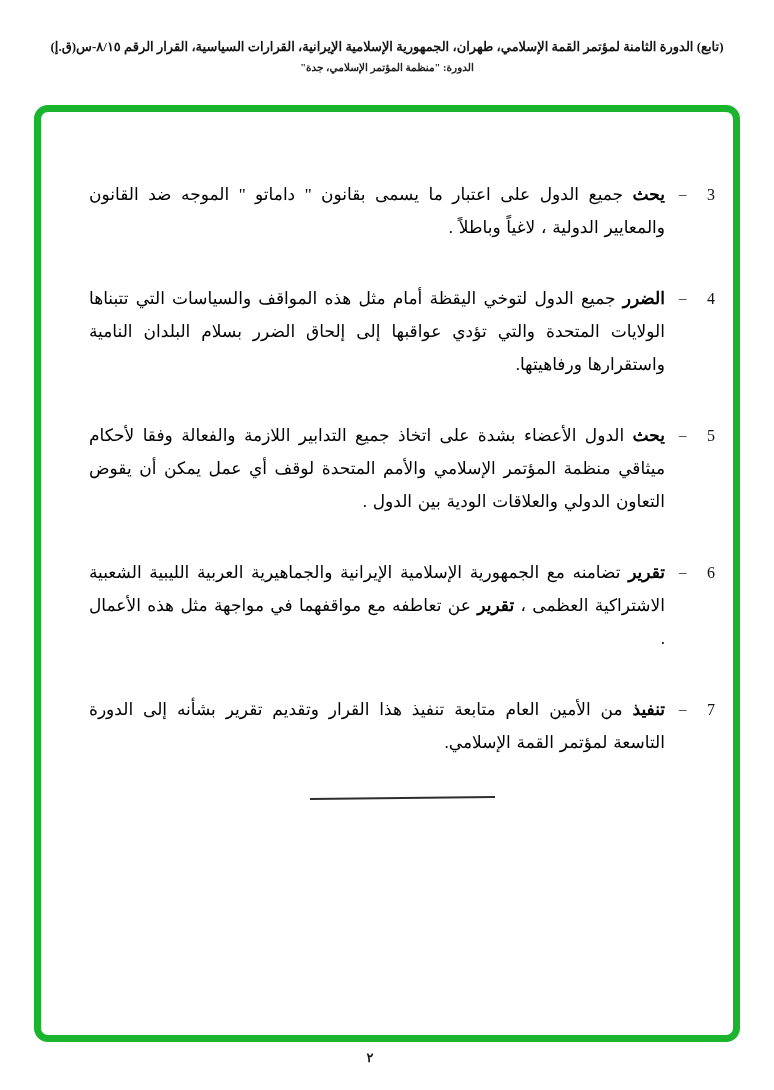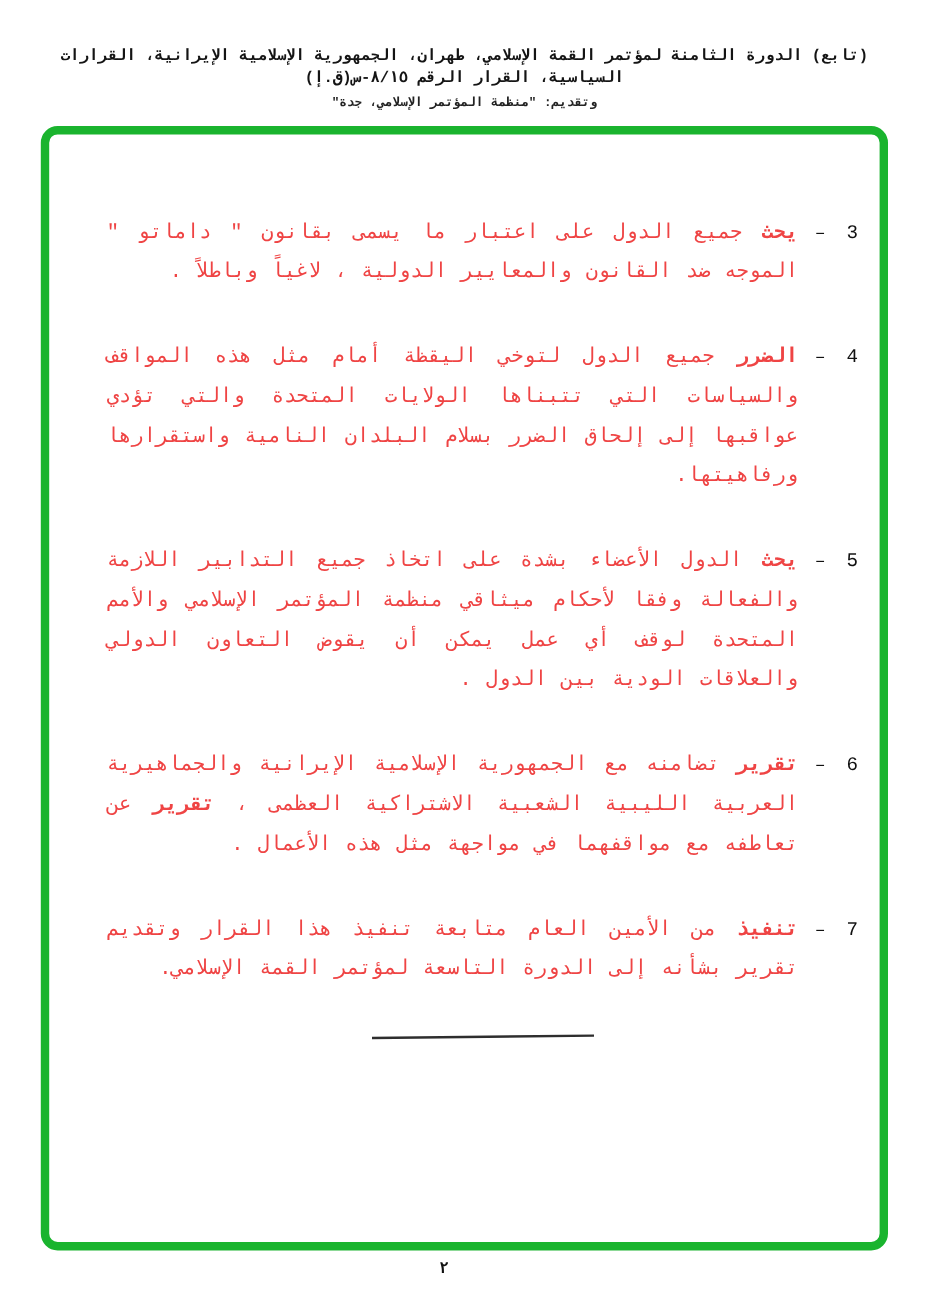--- a/index.html
+++ b/index.html
@@ -1,20 +1,20 @@
 <!DOCTYPE html>
 <html lang="ar"><head>
 <meta charset="utf-8">
 <style>
   html,body{margin:0;padding:0;background:#ffffff;}
   .page{
     position:relative;
     width:774px;height:1090px;
     background:#ffffff;
-    font-family:Liberation Mono, monospace;
+    font-family:Liberation Serif, serif;
     color:#141414;
     overflow:hidden;
   }
   
   .header{
     position:absolute;top:38px;left:0;right:0;
     text-align:center;direction:rtl;
   }
   .header-title{
     font-size:13px;font-weight:bold;line-height:18px;
@@ -46,21 +46,21 @@
     direction:ltr;
     display:flex;justify-content:space-between;align-items:flex-start;
     font-size:16px;line-height:33px;color:#111;
   }
   .num .dash{font-size:15px;}
   .body{
     flex:1;
     font-size:17px;line-height:33px;
     text-align:justify;text-align-last:right;
     word-spacing:1.5px;
-    color:#ef4444;
+    color:#000000;
   }
   .lead{font-weight:bold;}
   
   .divider{
     width:185px;height:0;
     border-top:2px solid #2e2e2e;
     margin:30px auto 0;
     transform:rotate(-0.6deg);
   }
   
@@ -70,21 +70,21 @@
     font-size:13px;font-weight:bold;color:#111;
   }
 </style>
 </head>
 <body>
 
 <div class="page">
 
   <div class="header">
     <div class="header-title">(تابع) الدورة الثامنة لمؤتمر القمة الإسلامي، طهران، الجمهورية الإسلامية الإيرانية، القرارات السياسية، القرار الرقم ٨/١٥-س(ق.إ)</div>
-    <div class="header-source"><span>وتقديم:</span> <span>"منظمة المؤتمر الإسلامي، جدة"</span></div>
+    <div class="header-source"><span>الدورة:</span> <span>"منظمة المؤتمر الإسلامي، جدة"</span></div>
   </div>
 
   <div class="frame">
     <div class="content">
 
       <div class="item">
         <div class="num">
             <span class="dash">–</span>
             <span class="n">3</span>
           </div>

